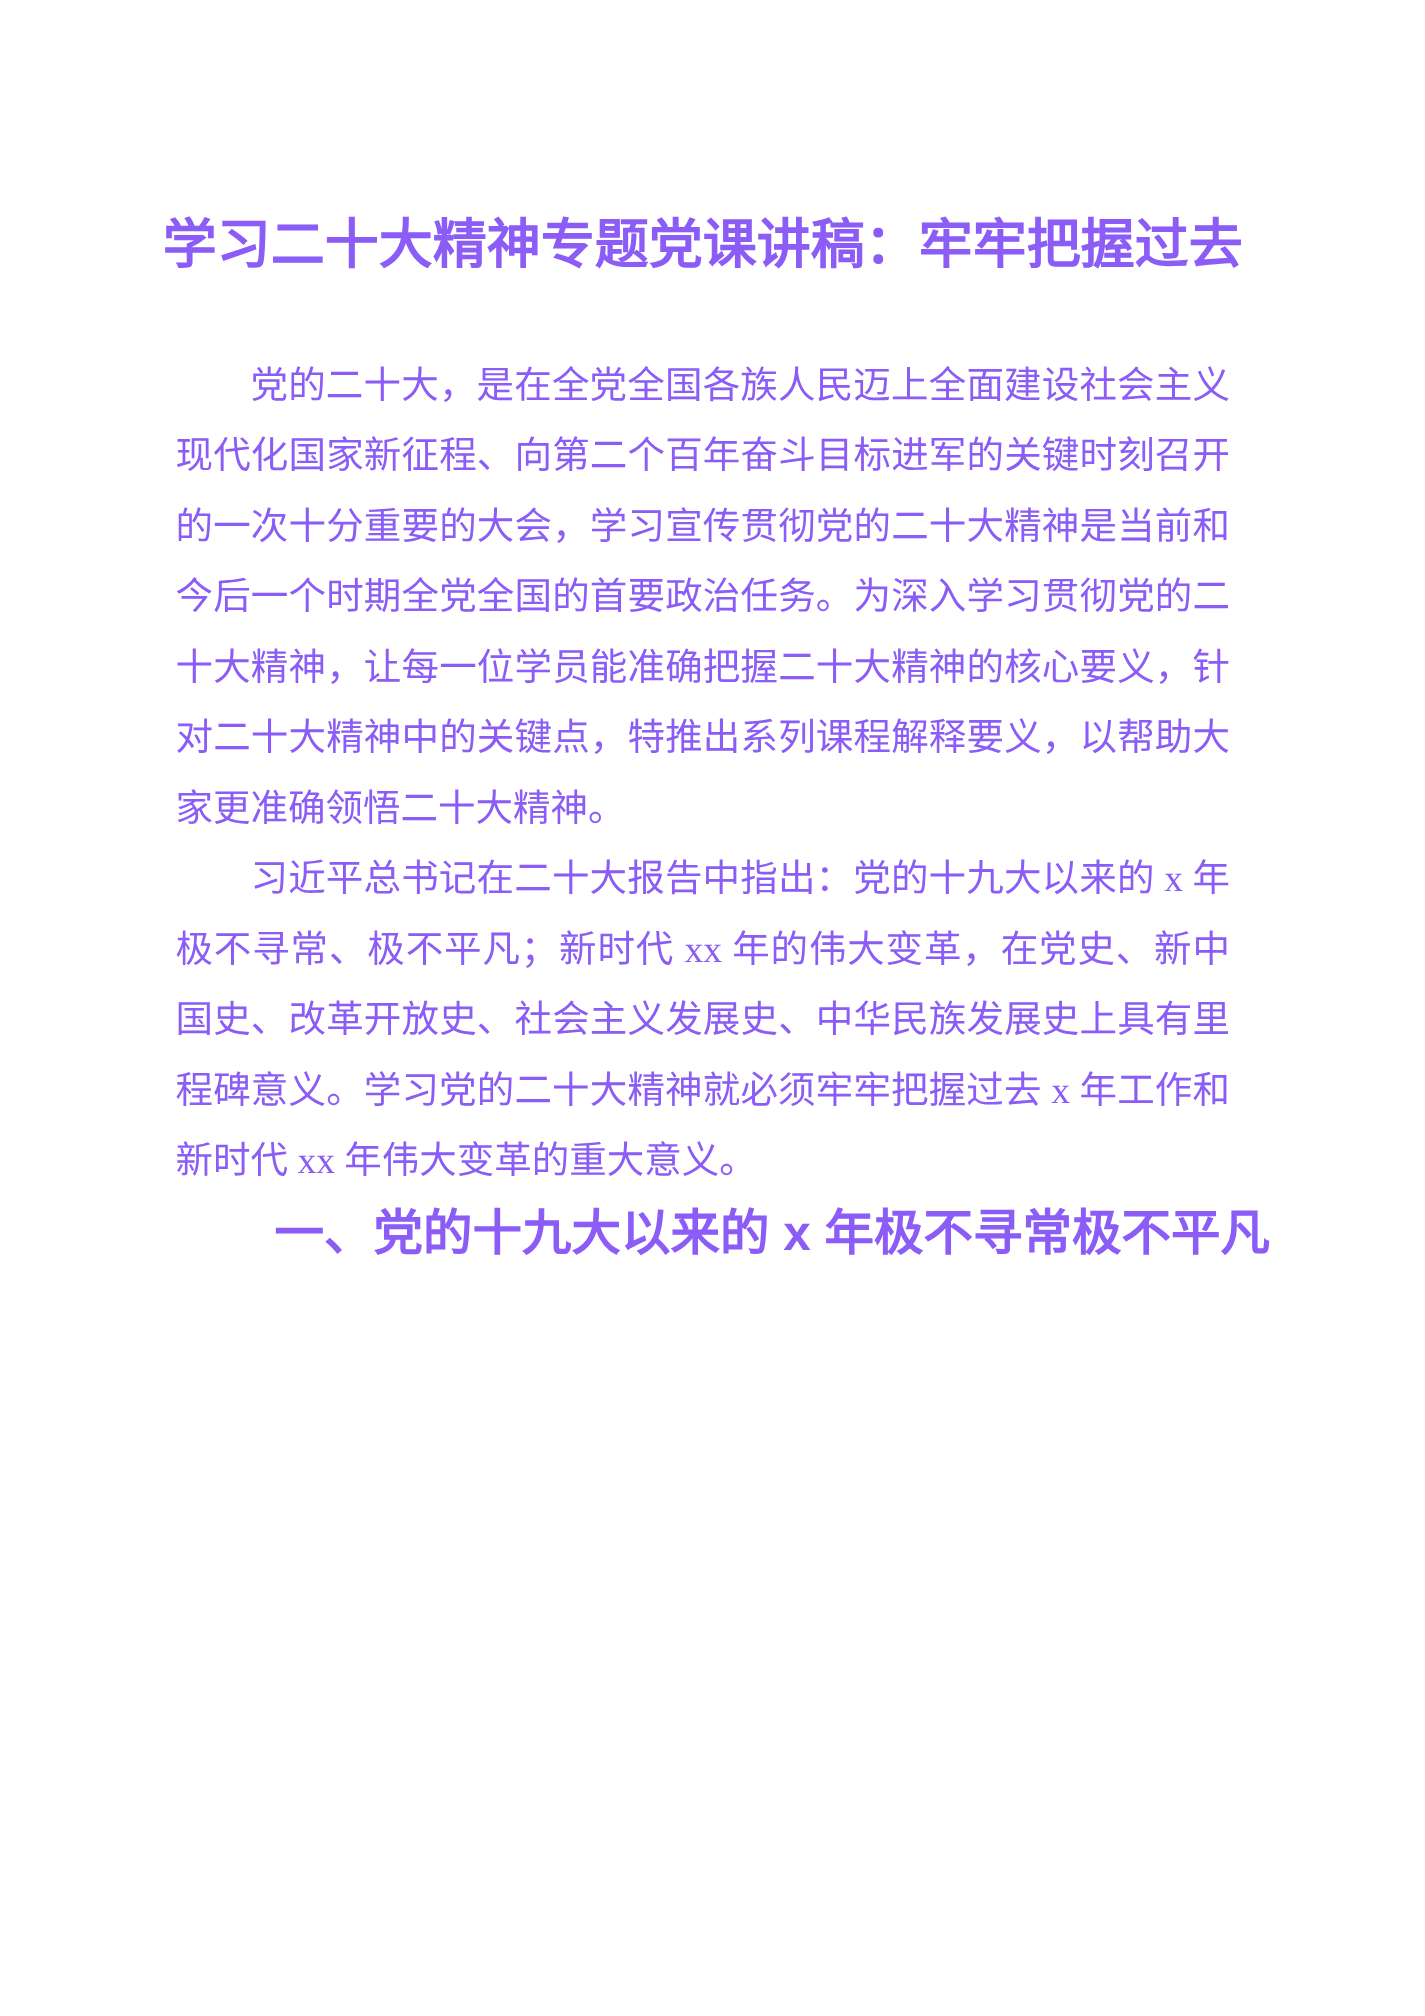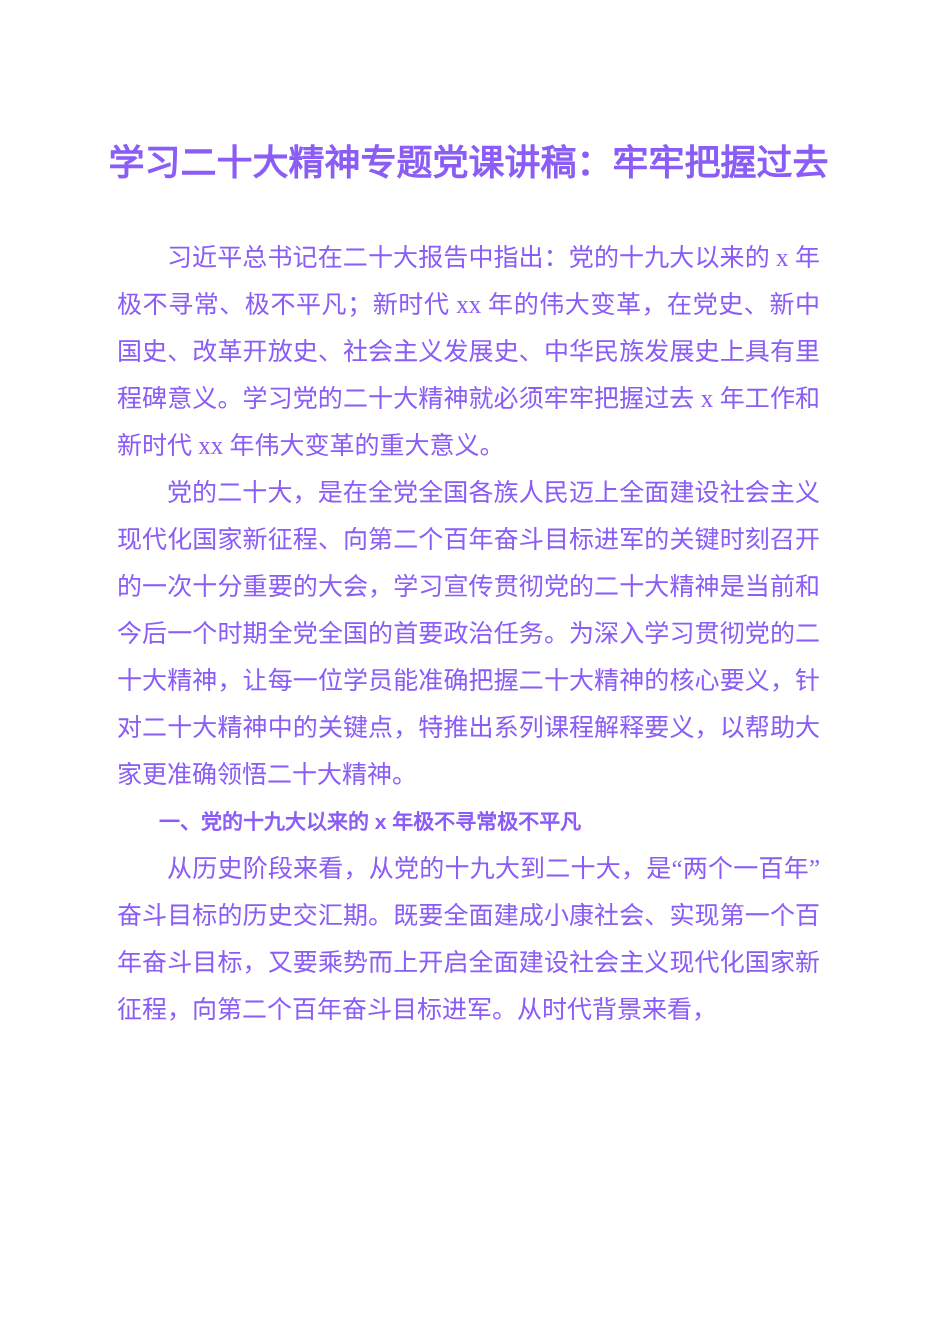--- a/index.html
+++ b/index.html
@@ -40,38 +40,37 @@
     text-align: justify;
     text-justify: inter-character;
     text-indent: 2em;
     margin: 0;
     word-break: break-all;
   }
   
   .section-heading {
     font-family: "Liberation Sans", "DejaVu Sans", sans-serif;
     font-weight: bold;
-    font-size: 21px;
+    font-size: 33px;
     line-height: 47px;
     text-indent: 2em;
     margin: 0;
     white-space: nowrap;
   }
 </style>
 </head>
 <body>
 
 <div class="page">
 
   <h1 class="doc-title">
     <span class="title-line">学习二十大精神专题党课讲稿：牢牢把握过去</span>
   </h1>
 
+  <p class="body-para">党的二十大，是在全党全国各族人民迈上全面建设社会主义现代化国家新征程、向第二个百年奋斗目标进军的关键时刻召开的一次十分重要的大会，学习宣传贯彻党的二十大精神是当前和今后一个时期全党全国的首要政治任务。为深入学习贯彻党的二十大精神，让每一位学员能准确把握二十大精神的核心要义，针对二十大精神中的关键点，特推出系列课程解释要义，以帮助大家更准确领悟二十大精神。</p>
+
   <p class="body-para">习近平总书记在二十大报告中指出：党的十九大以来的 x 年极不寻常、极不平凡；新时代 xx 年的伟大变革，在党史、新中国史、改革开放史、社会主义发展史、中华民族发展史上具有里程碑意义。学习党的二十大精神就必须牢牢把握过去 x 年工作和新时代 xx 年伟大变革的重大意义。</p>
-
-  <p class="body-para">党的二十大，是在全党全国各族人民迈上全面建设社会主义现代化国家新征程、向第二个百年奋斗目标进军的关键时刻召开的一次十分重要的大会，学习宣传贯彻党的二十大精神是当前和今后一个时期全党全国的首要政治任务。为深入学习贯彻党的二十大精神，让每一位学员能准确把握二十大精神的核心要义，针对二十大精神中的关键点，特推出系列课程解释要义，以帮助大家更准确领悟二十大精神。</p>
 
   <h2 class="section-heading">一、党的十九大以来的 x 年极不寻常极不平凡</h2>
 
 
-  <p class="body-para">从历史阶段来看，从党的十九大到二十大，是“两个一百年”奋斗目标的历史交汇期。既要全面建成小康社会、实现第一个百年奋斗目标，又要乘势而上开启全面建设社会主义现代化国家新征程，向第二个百年奋斗目标进军。从时代背景来看，</p>
 
 </div>
 
 </body></html>

